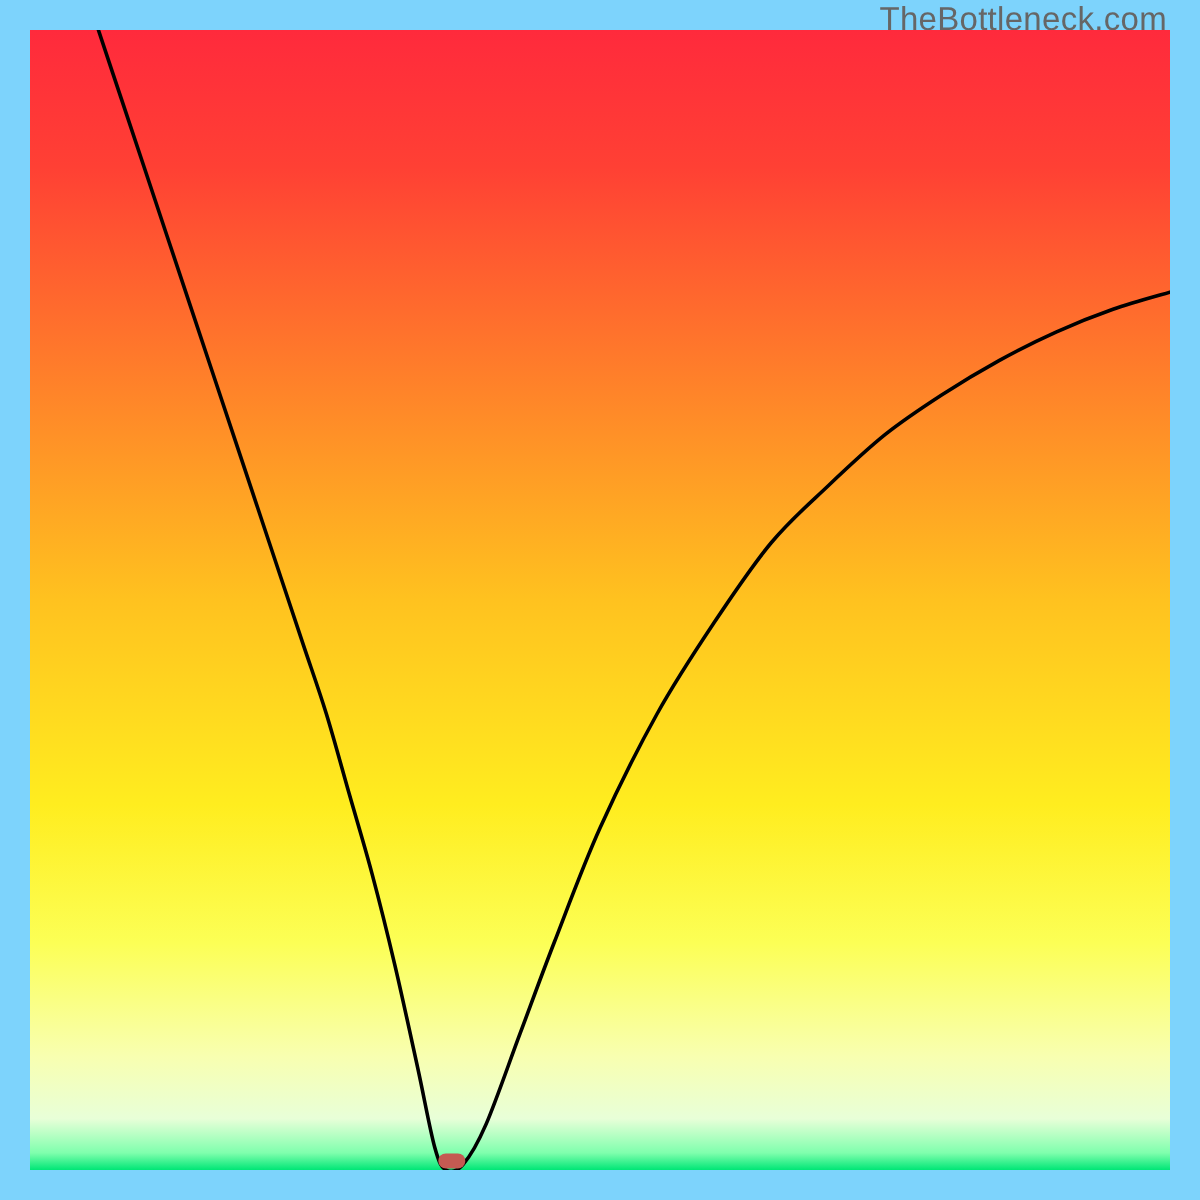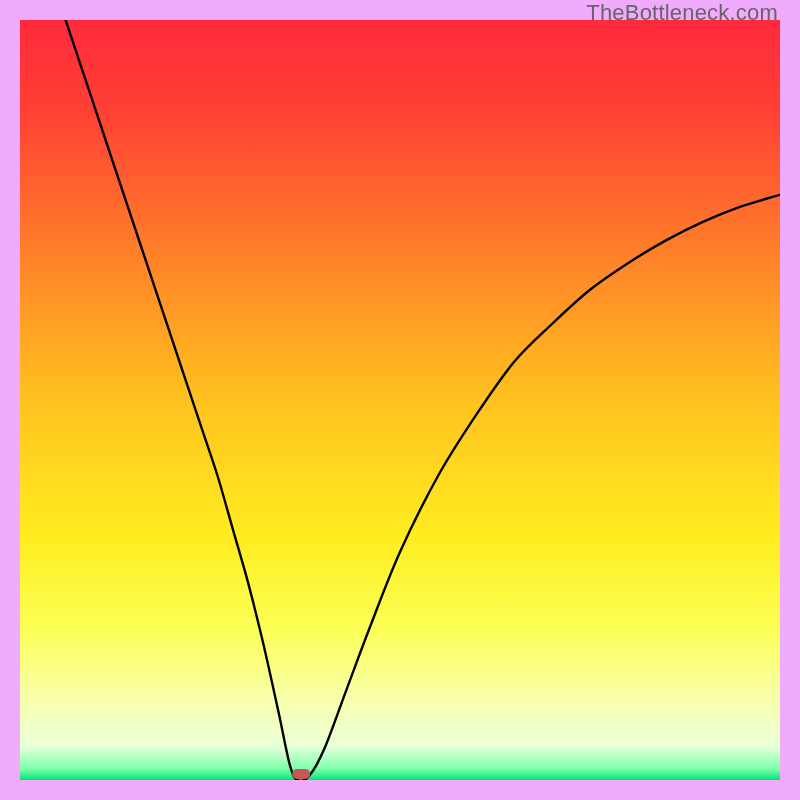--- a/index.html
+++ b/index.html
@@ -8,21 +8,21 @@
     width: 800px;
     height: 800px;
     background: #000;
     font-family: Arial, Helvetica, sans-serif;
     overflow: hidden;
   }
   .frame {
     position: absolute;
     left: 0; top: 0;
     width: 800px; height: 800px;
-    background: #f0abfc;
+    background: #7dd3fc;
   }
   .plot-area {
     position: absolute;
     left: 20px;
     top: 20px;
     width: 760px;
     height: 760px;
   }
   .watermark {
     position: absolute;

